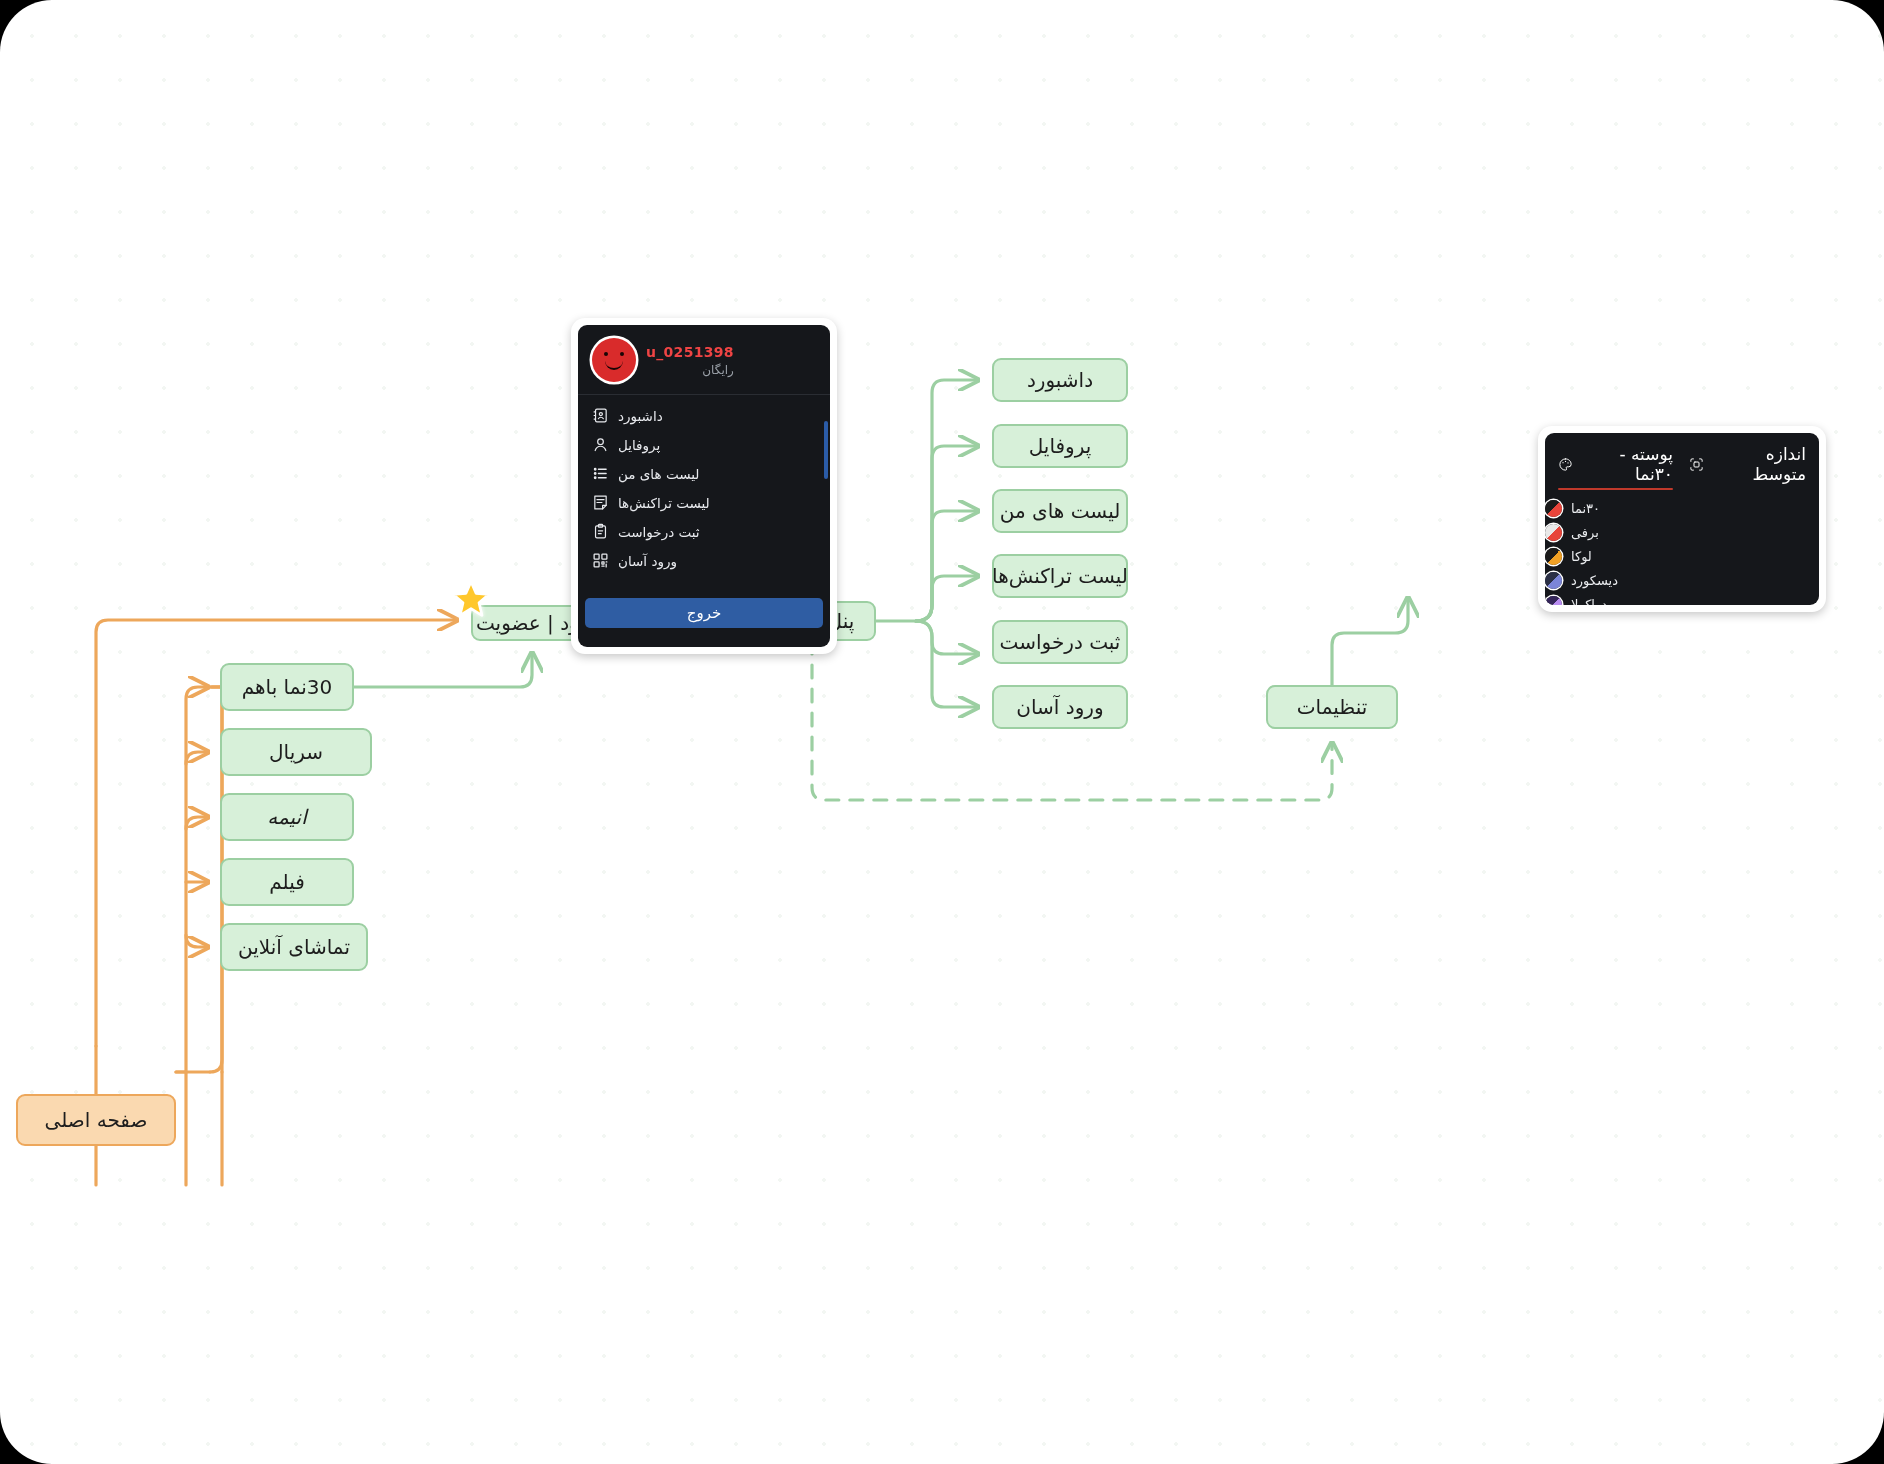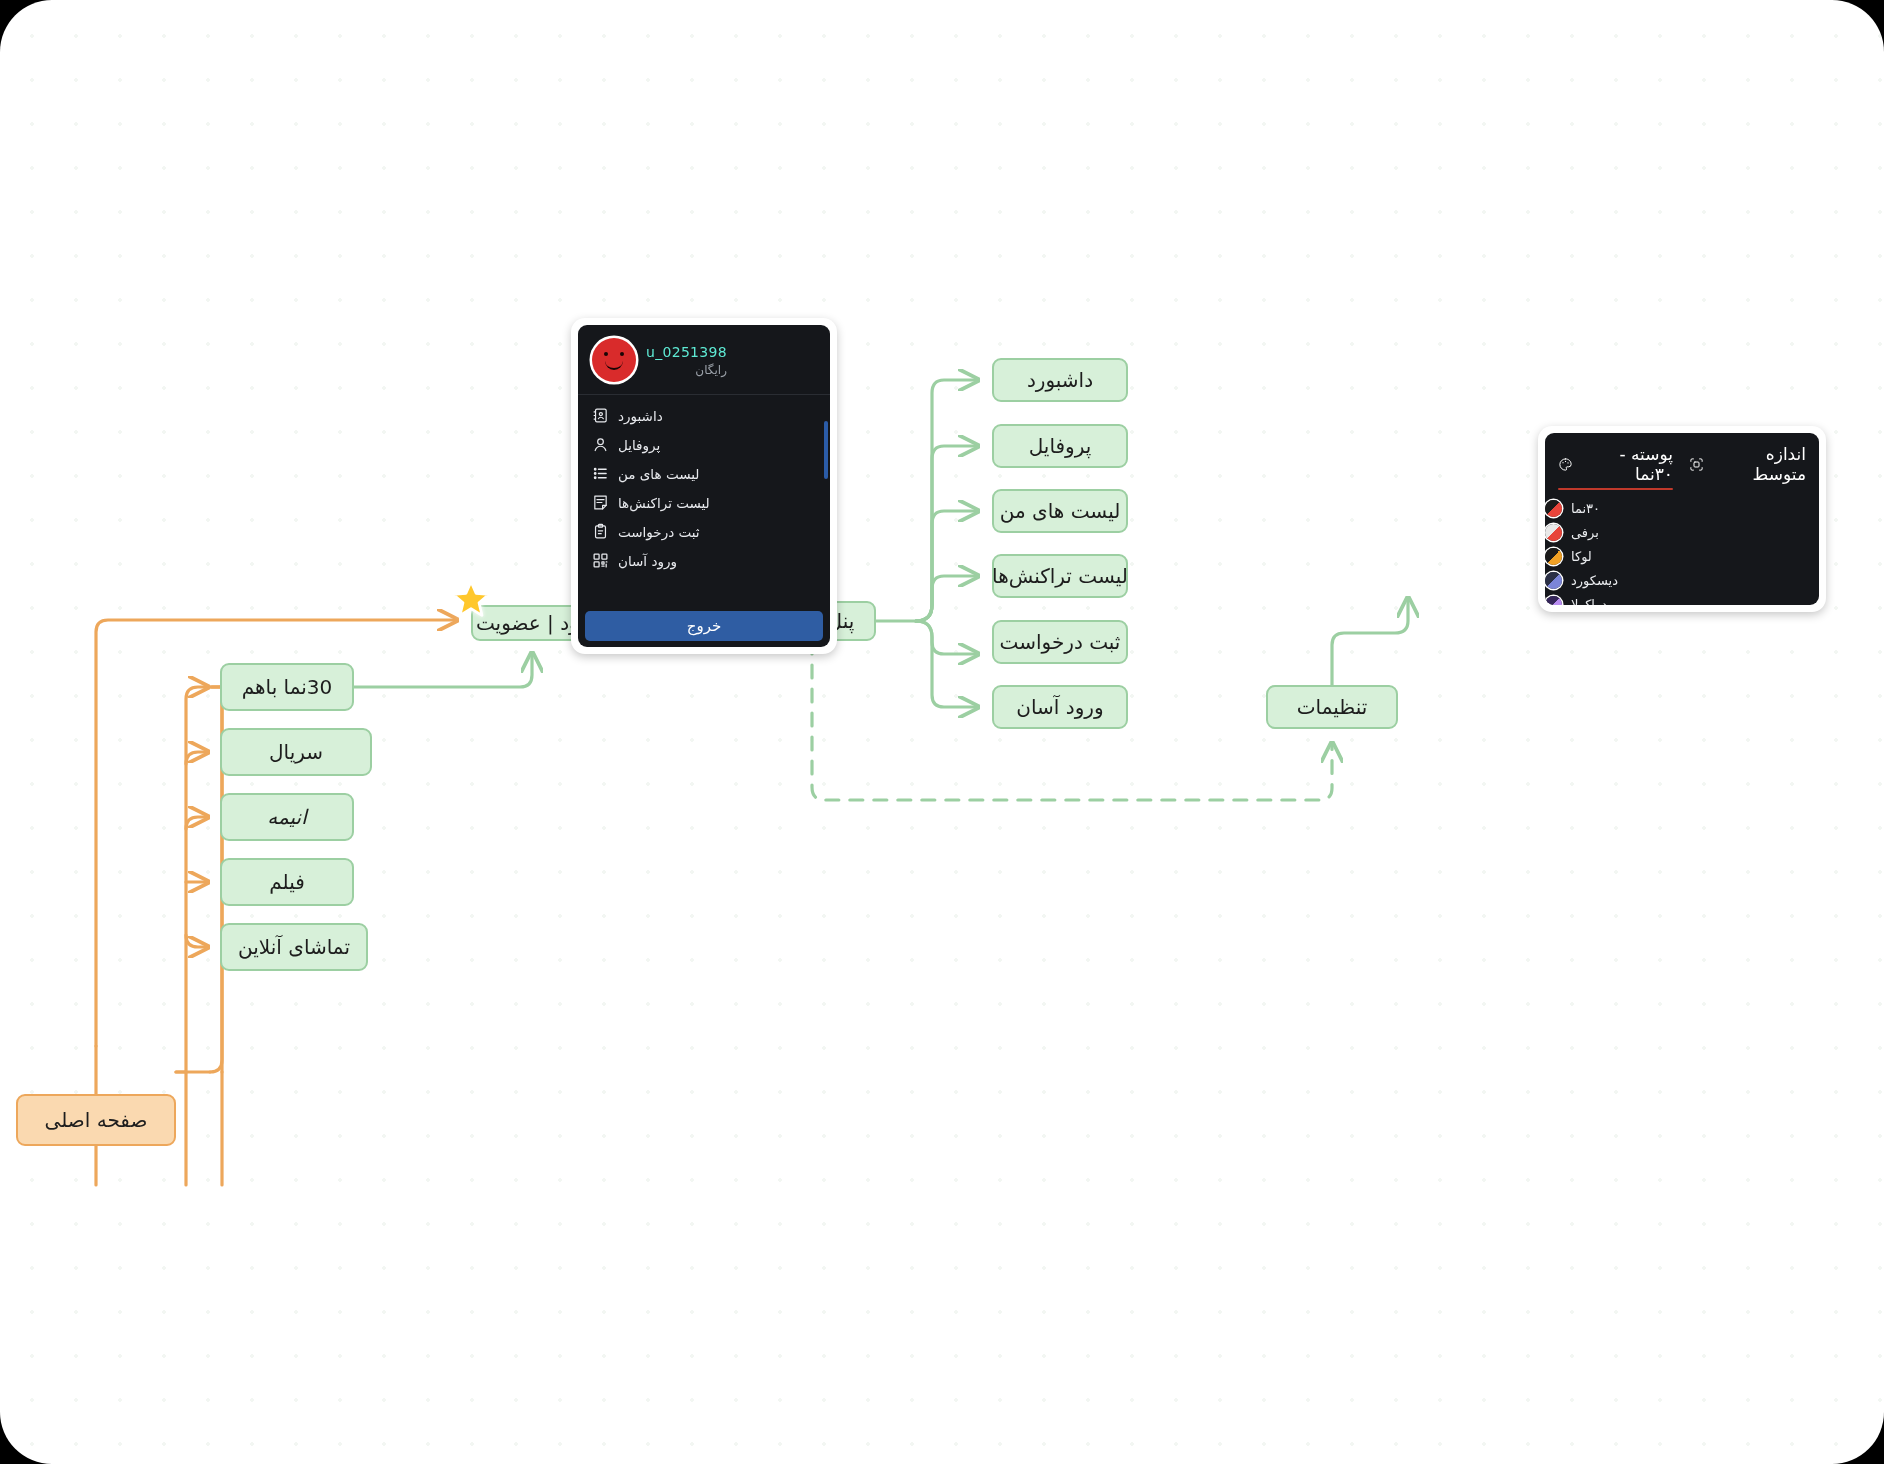--- a/index.html
+++ b/index.html
@@ -103,21 +103,21 @@
   .avatar::before { left: 12px; }
   .avatar::after  { right: 12px; }
   .smile {
     position: absolute;
     left: 13px; top: 20px;
     width: 18px; height: 10px;
     border-bottom: 2.5px solid #1a0505;
     border-radius: 0 0 18px 18px;
   }
   .up-id { text-align: right; }
-  .up-user { color: #5eead4; font-size: 14px; font-weight: normal; letter-spacing: .3px; }
+  .up-user { color: #ef4444; font-size: 14px; font-weight: bold; letter-spacing: .3px; }
   .up-plan { color: #9aa0a8; font-size: 12px; margin-top: 3px; }
 
   .up-menu { padding: 6px 0 2px 0; }
   .up-item {
     display: flex;
     flex-direction: row-reverse;
     align-items: center;
     justify-content: flex-start;
     gap: 9px;
     padding: 6px 14px;
@@ -129,21 +129,21 @@
 
   .up-scroll {
     position: absolute;
     right: 2px; top: 96px;
     width: 4px; height: 58px;
     background: #2b5ca8;
     border-radius: 3px;
   }
   .up-logout {
     position: absolute;
-    left: 7px; right: 7px; bottom: 6px;
+    left: 7px; right: 7px; bottom: 19px;
     height: 30px;
     background: #2f5da3;
     border-radius: 5px;
     color: #ffffff;
     font-size: 15px;
     display: flex; align-items: center; justify-content: center;
   }
 
   
   #theme-panel { left: 1538px; top: 426px; width: 288px; height: 186px; }

